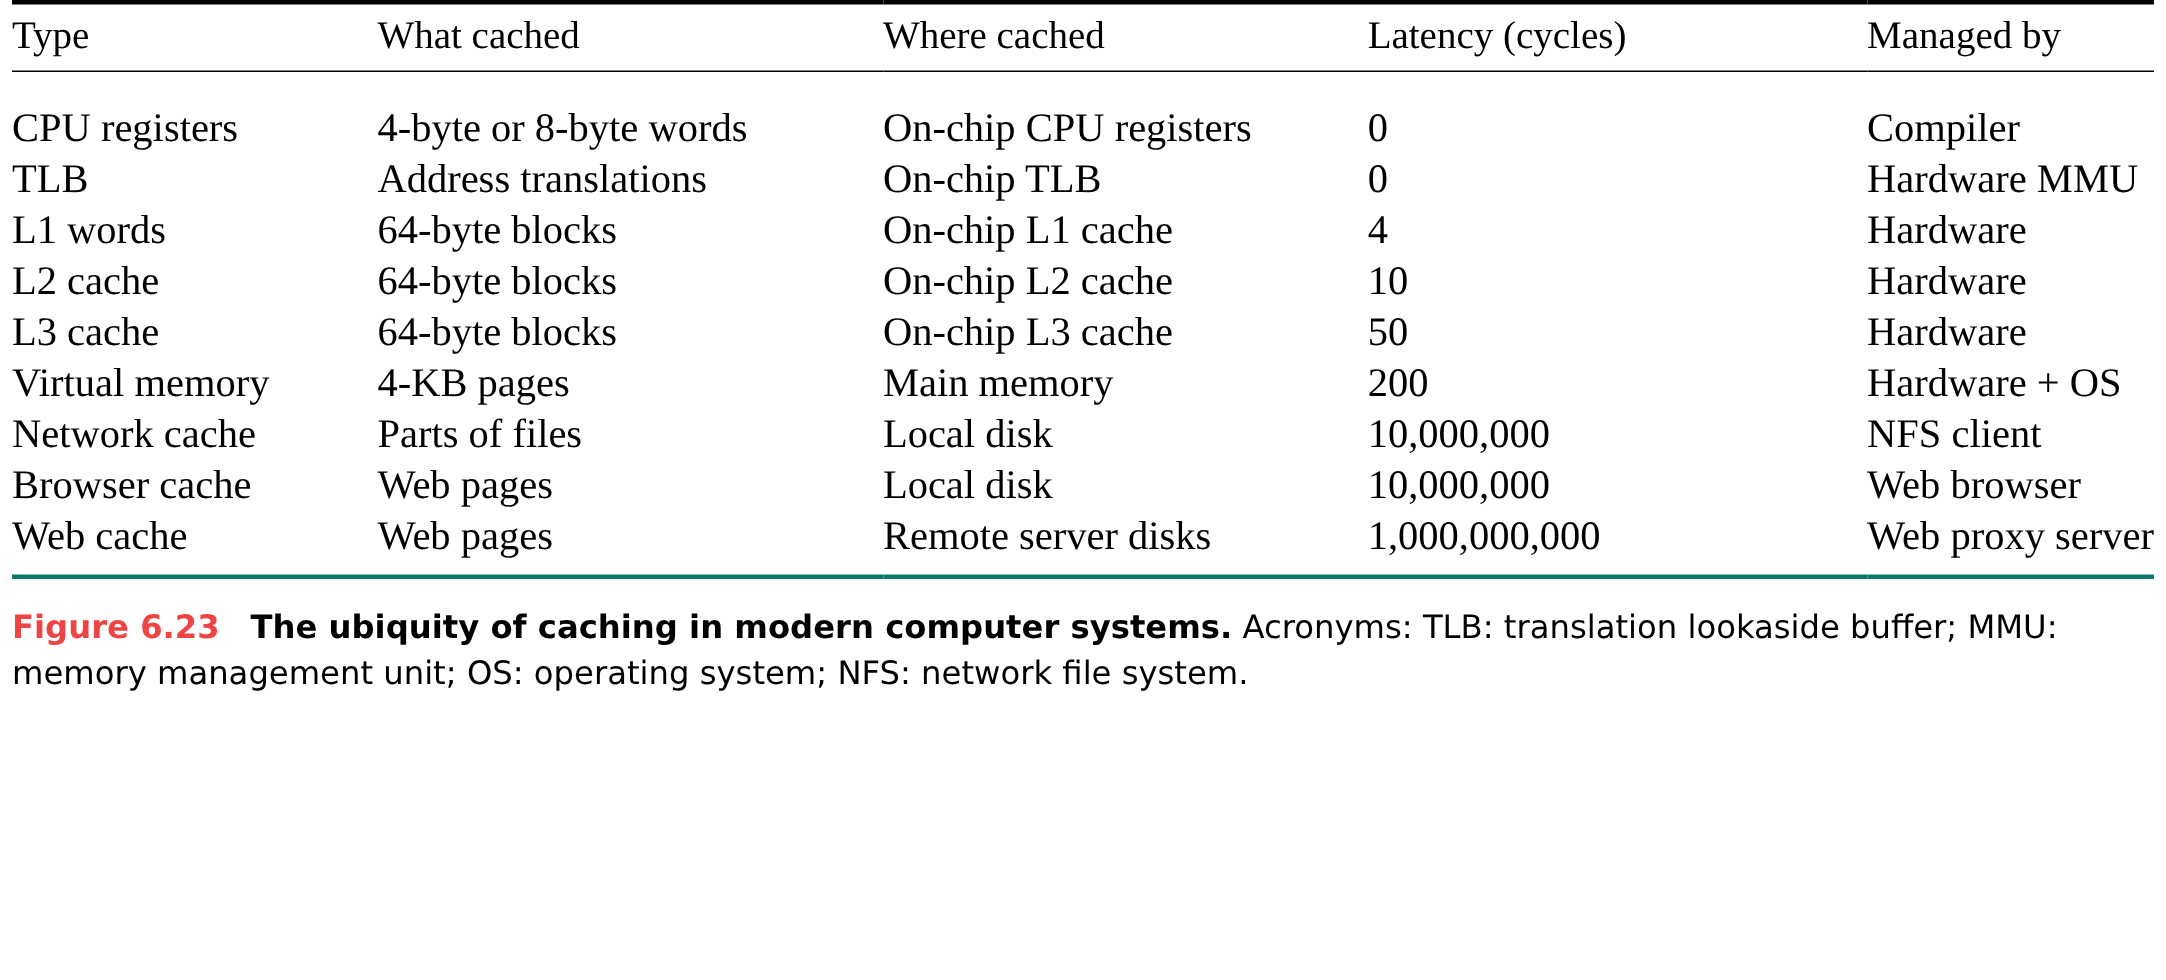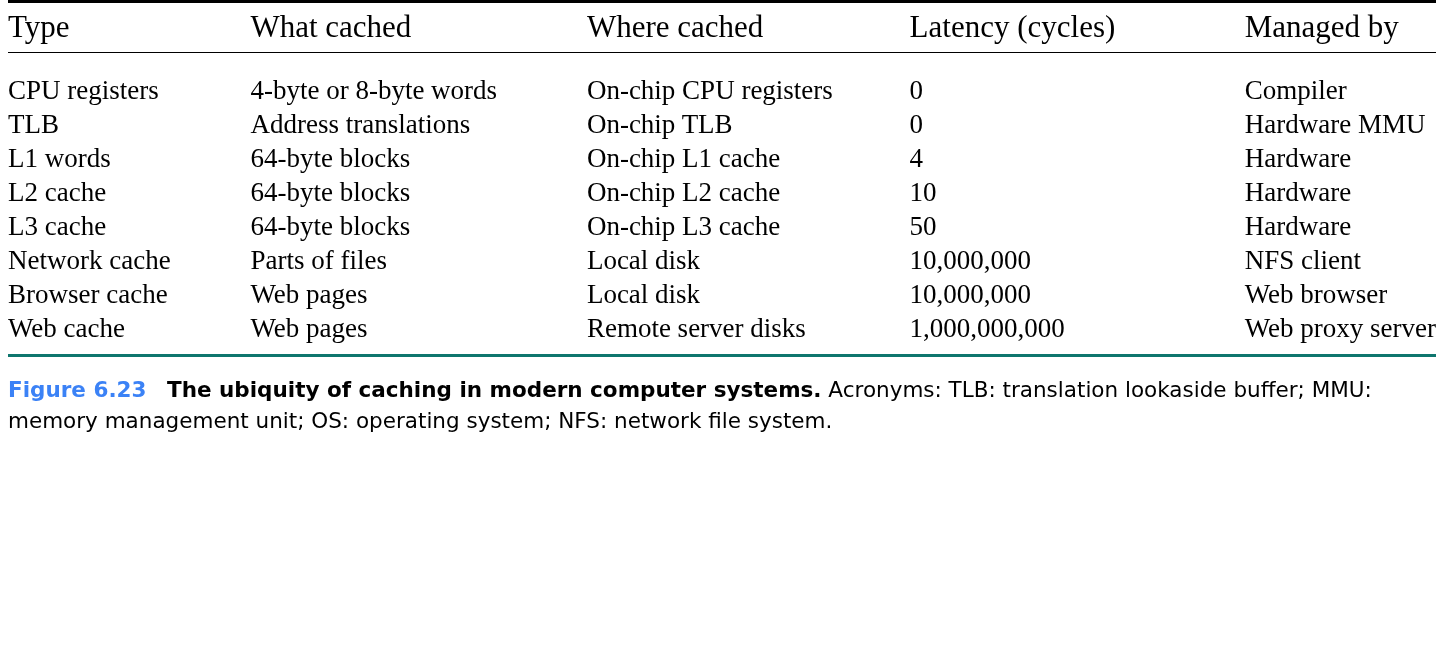--- a/index.html
+++ b/index.html
@@ -35,21 +35,21 @@
     text-align: left;
     white-space: nowrap;
   }
   
   .col-type    { width: 250px; }
   .col-what    { width: 345px; }
   .col-where   { width: 330px; font-family: Liberation Serif, serif; }
   .col-latency { width: 308px; text-align: right; padding-right: 36px !important; }
   .col-managed { width: auto; }
 
-  thead th { font-size: 31px; }
+  thead th { font-size: 26px; }
   thead th.col-latency { text-align: left; }
 
   .rule-top {
     border-top: 3px solid #000;
   }
   .rule-head {
     border-bottom: 1.5px solid #000;
   }
   .rule-bottom {
     border-bottom: 3px solid #0f766e;
@@ -67,21 +67,21 @@
 
   .caption {
     margin-top: 18px;
     font-family: "DejaVu Sans", sans-serif;
     font-size: 21.5px;
     line-height: 1.42;
     color: #000;
     max-width: 1420px;
   }
   .caption .fig-label {
-    color: #3b82f6;
+    color: #ef4444;
     font-weight: bold;
   }
   .caption .fig-title {
     font-weight: bold;
   }
   .caption .fig-body {
     font-weight: normal;
   }
 </style>
 </head>
@@ -129,20 +129,27 @@
         <td class="col-managed">Hardware</td>
       </tr>
       <tr>
         <td class="col-type">L3 cache</td>
         <td class="col-what">64-byte blocks</td>
         <td class="col-where">On-chip L3 cache</td>
         <td class="col-latency">50</td>
         <td class="col-managed">Hardware</td>
       </tr>
       <tr>
+        <td class="col-type">Virtual memory</td>
+        <td class="col-what">4-KB pages</td>
+        <td class="col-where">Main memory</td>
+        <td class="col-latency">200</td>
+        <td class="col-managed">Hardware + OS</td>
+      </tr>
+      <tr>
         <td class="col-type">Network cache</td>
         <td class="col-what">Parts of files</td>
         <td class="col-where">Local disk</td>
         <td class="col-latency">10,000,000</td>
         <td class="col-managed">NFS client</td>
       </tr>
       <tr>
         <td class="col-type">Browser cache</td>
         <td class="col-what">Web pages</td>
         <td class="col-where">Local disk</td>

